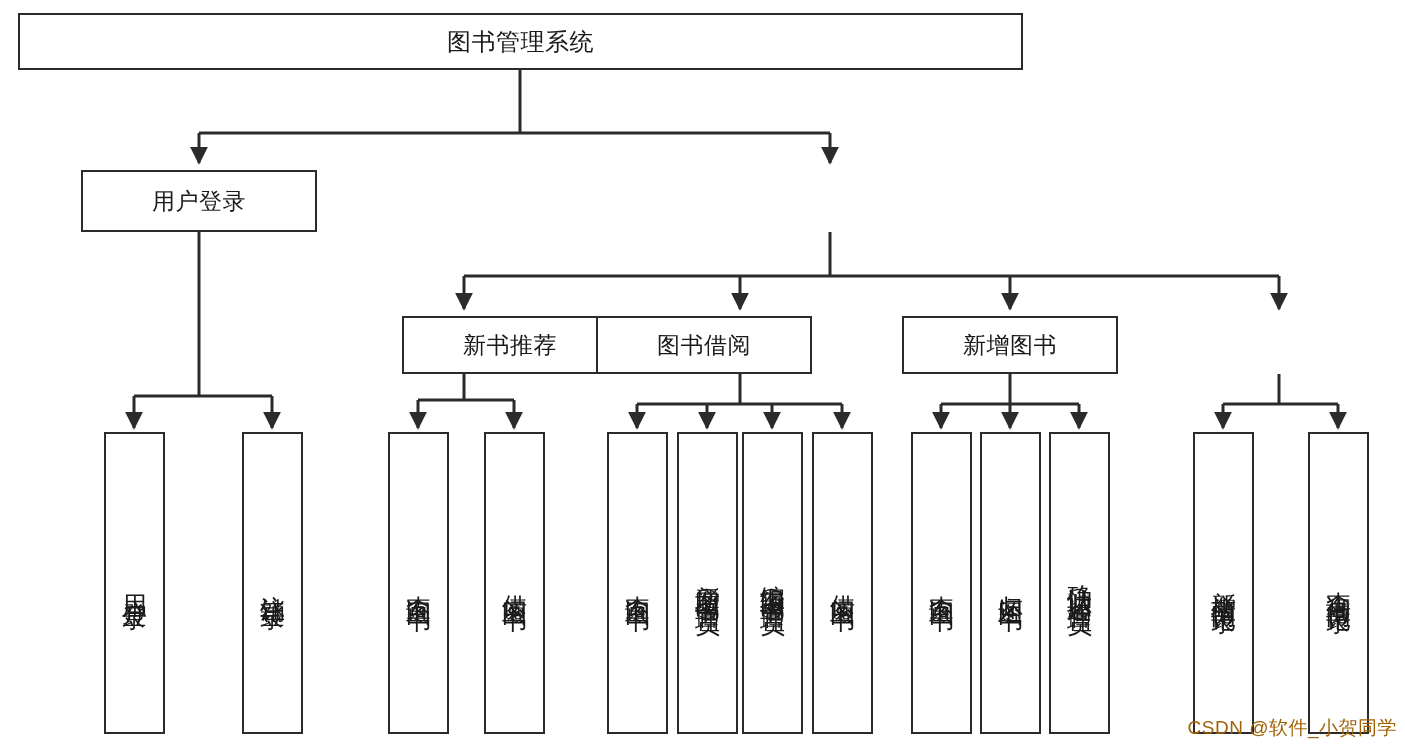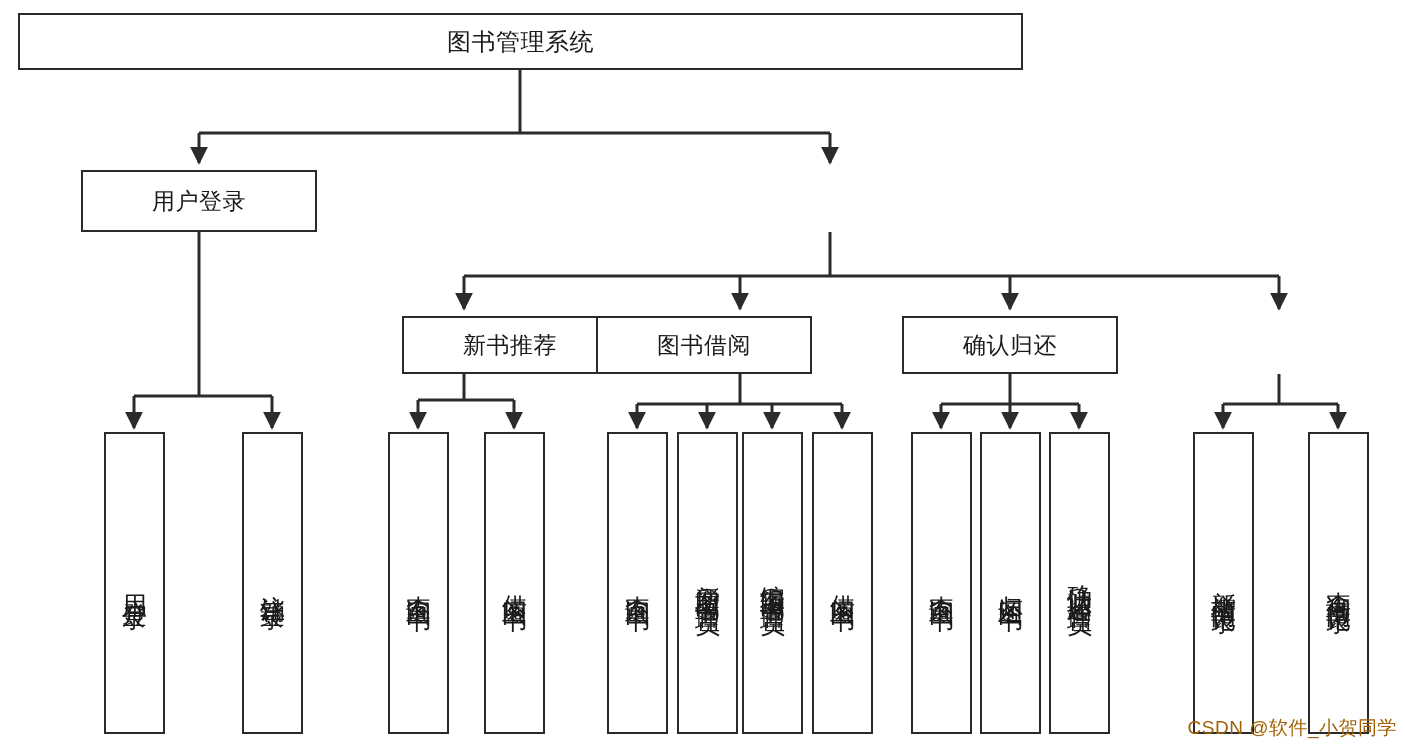--- a/index.html
+++ b/index.html
@@ -142,21 +142,21 @@
 
   <div class="node horiz" style="left:362px; top:316px; width:216px; height:58px;margin-left:40px;">
     <span class="label">新书推荐</span>
   </div>
 
   <div class="node horiz" style="left:596px; top:316px; width:216px; height:58px;">
     <span class="label">图书借阅</span>
   </div>
 
   <div class="node horiz" style="left:902px; top:316px; width:216px; height:58px;">
-    <span class="label">确认归还</span>
+    <span class="label">新增图书</span>
   </div>
 
 
   <div class="node vert" style="left:104px; top:432px; width:61px; height:302px;">
     <span class="label">用户登录</span>
   </div>
 
   <div class="node vert" style="left:242px; top:432px; width:61px; height:302px;">
     <span class="label">注销登录</span>
   </div>

